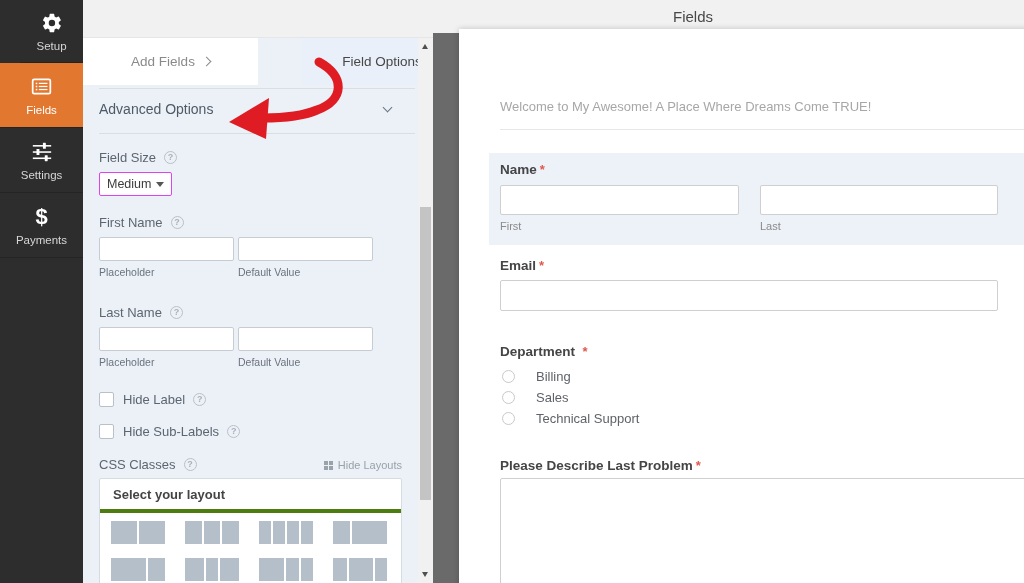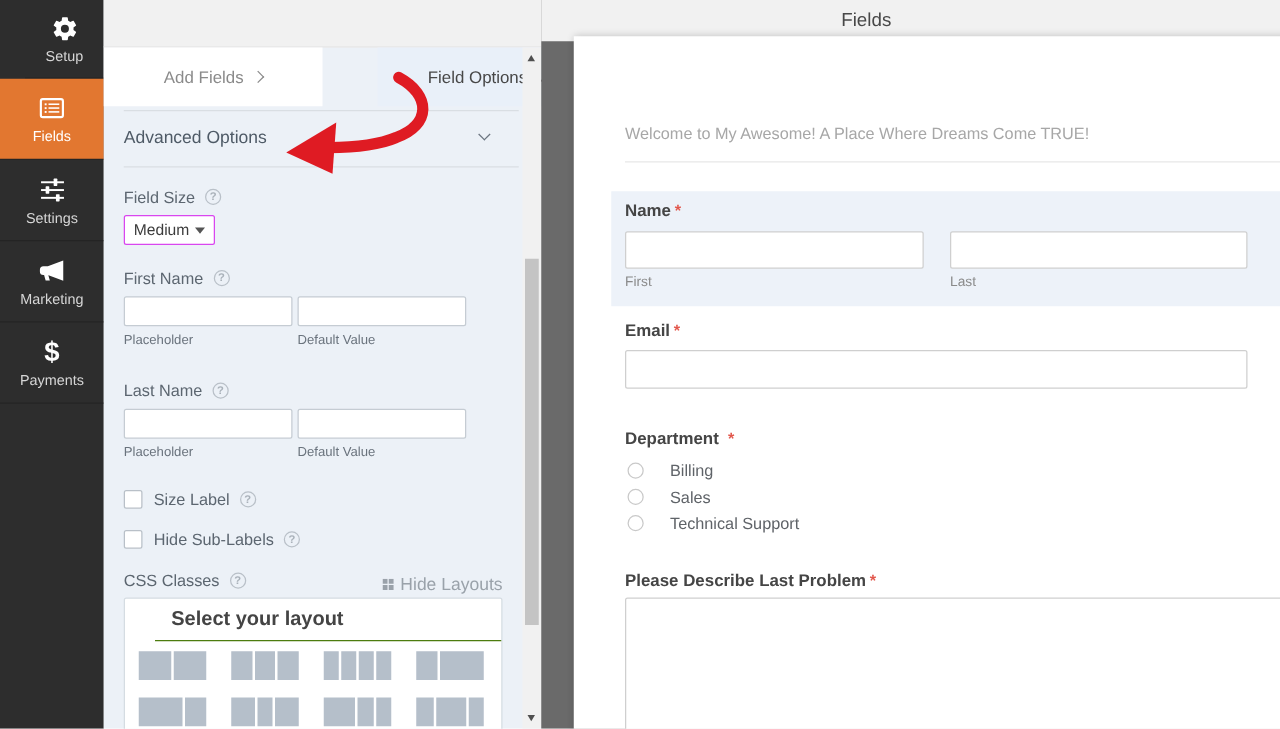--- a/index.html
+++ b/index.html
@@ -48,25 +48,25 @@
   .caret-down { width: 0; height: 0; border-left: 4px solid transparent; border-right: 4px solid transparent;
                 border-top: 5px solid #555; }
   .p-input { position: absolute; width: 135px; height: 24px; background: #fff;
              border: 1px solid #c5ccd3; border-radius: 2px; font-size: 12px; padding: 0 6px;
              font-family: "Liberation Sans", sans-serif; }
   .p-sublabel { position: absolute; font-size: 10.5px; color: #6a737d; }
   .check-row { position: absolute; left: 16px; display: flex; align-items: center; gap: 9px; }
   .checkbox { width: 15px; height: 15px; background: #fff; border: 1px solid #b9c0c8;
               border-radius: 2px; cursor: pointer; }
   .hide-layouts { position: absolute; right: 31px; top: 459px; display: flex; align-items: center;
-                  gap: 5px; font-size: 14px; color: #9aa2aa; cursor: pointer; }
+                  gap: 5px; font-size: 11px; color: #9aa2aa; cursor: pointer; }
   .layout-box { position: absolute; left: 16px; top: 478px; width: 303px; height: 120px;
                 background: #fff; border: 1px solid #d5dce2; border-radius: 2px; }
-  .layout-header { font-size: 16px; font-weight: bold; color: #444; padding: 8px 13px 7px;
-                   border-bottom: 1px solid #4d7c0f; margin-left: 24px; }
+  .layout-header { font-size: 13px; font-weight: bold; color: #444; padding: 8px 13px 7px;
+                   border-bottom: 4px solid #4d7c0f; }
   .layout-row { display: flex; gap: 20px; padding-left: 11px; margin-top: 8px; }
   .layout-row + .layout-row { margin-top: 14px; }
   .layout-cell { width: 54px; height: 23px; display: flex; gap: 2px; cursor: pointer; }
   .layout-block { background: #b5bfca; height: 23px; }
 
   
   .pscroll { position: absolute; left: 335px; top: 38px; width: 15px; height: 545px; background: #f1f1f1; }
   .pscroll .arrow-up, .pscroll .arrow-down { position: absolute; left: 4px; width: 0; height: 0;
       border-left: 3.5px solid transparent; border-right: 3.5px solid transparent; }
   .pscroll .arrow-up { top: 6px; border-bottom: 5px solid #4f4f4f; }
@@ -133,28 +133,20 @@
             <rect x="2" y="11.2" width="20" height="1.7"></rect>
             <rect x="6" y="8.8" width="3.2" height="6.4" rx="0.6"></rect>
             <rect x="2" y="18" width="20" height="1.7"></rect>
             <rect x="15" y="15.6" width="3.2" height="6.4" rx="0.6"></rect>
           </svg>
       </span>
       <span class="side-label">Settings</span>
     </div>
     <div class="side-item">
       <span class="side-icon">
-        <svg width="23" height="23" viewBox="0 0 24 24">
-            <path fill="#fff" d="M21.5 3.5 8.6 8.3H5a3 3 0 0 0-3 3v1.4a3 3 0 0 0 3 3h.5l1.3 4.6h3.5l-1.3-4.6h-.4l12.9 4.8V3.5z"></path>
-          </svg>
-      </span>
-      <span class="side-label">Marketing</span>
-    </div>
-    <div class="side-item">
-      <span class="side-icon">
           <span class="dollar-glyph">$</span>
         </span>
       <span class="side-label">Payments</span>
     </div>
   </aside>
 
   <section class="panel">
     <div class="panel-topstrip"></div>
     <div class="tabs">
       <div class="tab tab-add">
@@ -197,21 +189,21 @@
       <span class="help"></span>
     </div>
     <input class="p-input" style="left: 16px; top: 327px;" value="">
     <input class="p-input" style="left: 155px; top: 327px;" value="">
     <span class="p-sublabel" style="left:16px; top:356px">Placeholder</span>
     <span class="p-sublabel" style="left:155px; top:356px">Default Value</span>
 
     <div class="check-row" style="top:392px">
       <span class="checkbox"></span>
       <span class="opt-label">
-        <span>Size Label</span>
+        <span>Hide Label</span>
         <span class="help"></span>
       </span>
     </div>
     <div class="check-row" style="top:424px">
       <span class="checkbox"></span>
       <span class="opt-label">
         <span>Hide Sub-Labels</span>
         <span class="help"></span>
       </span>
     </div>

